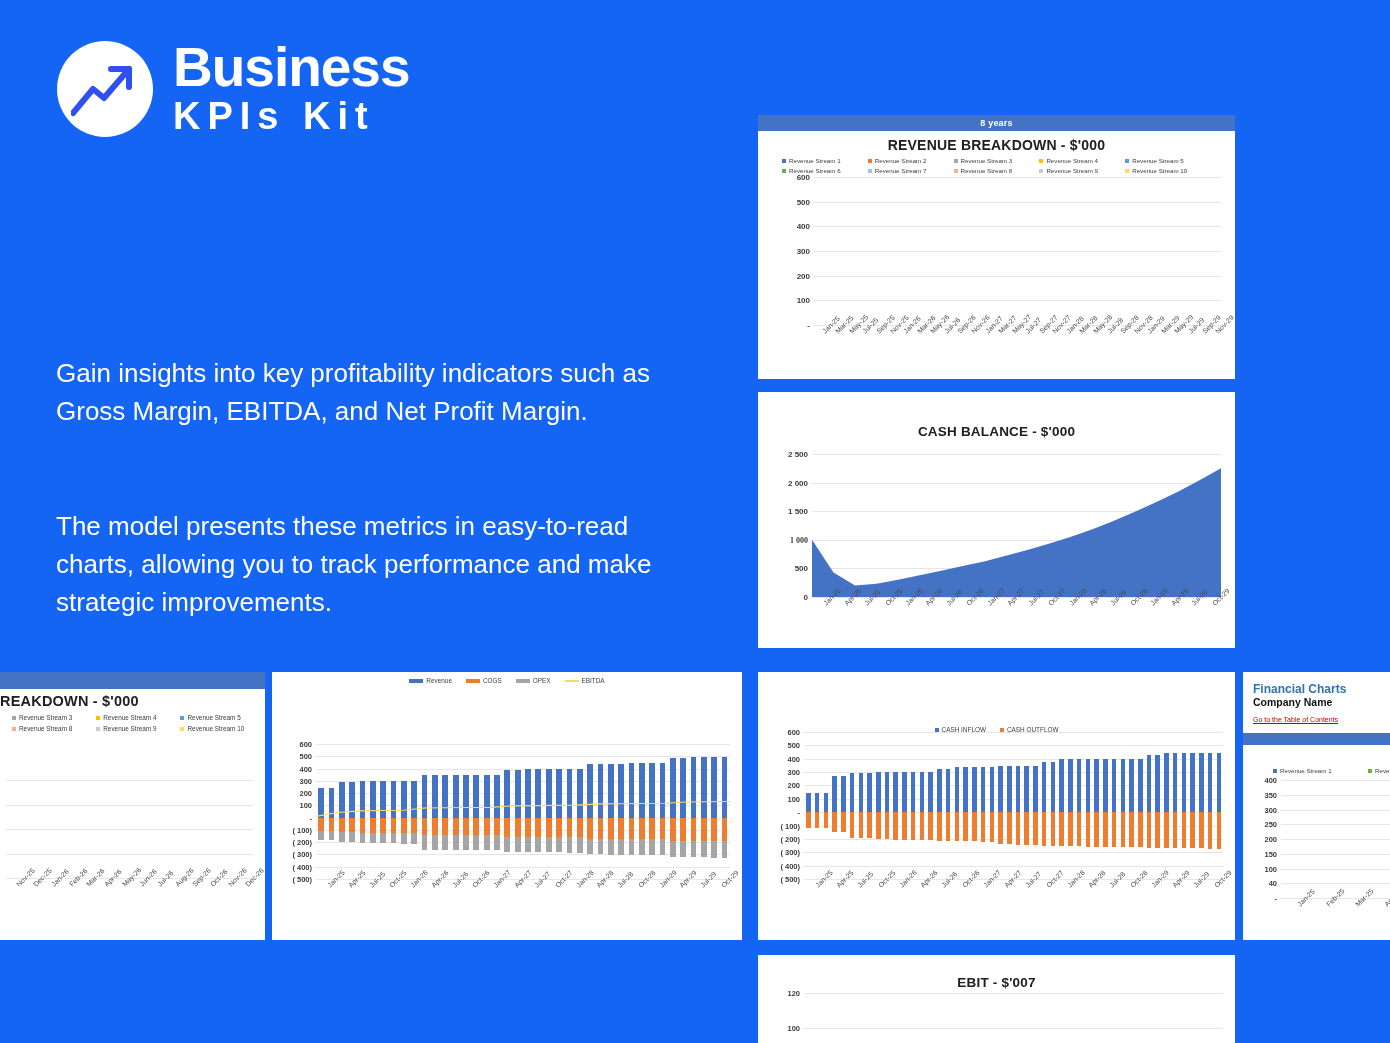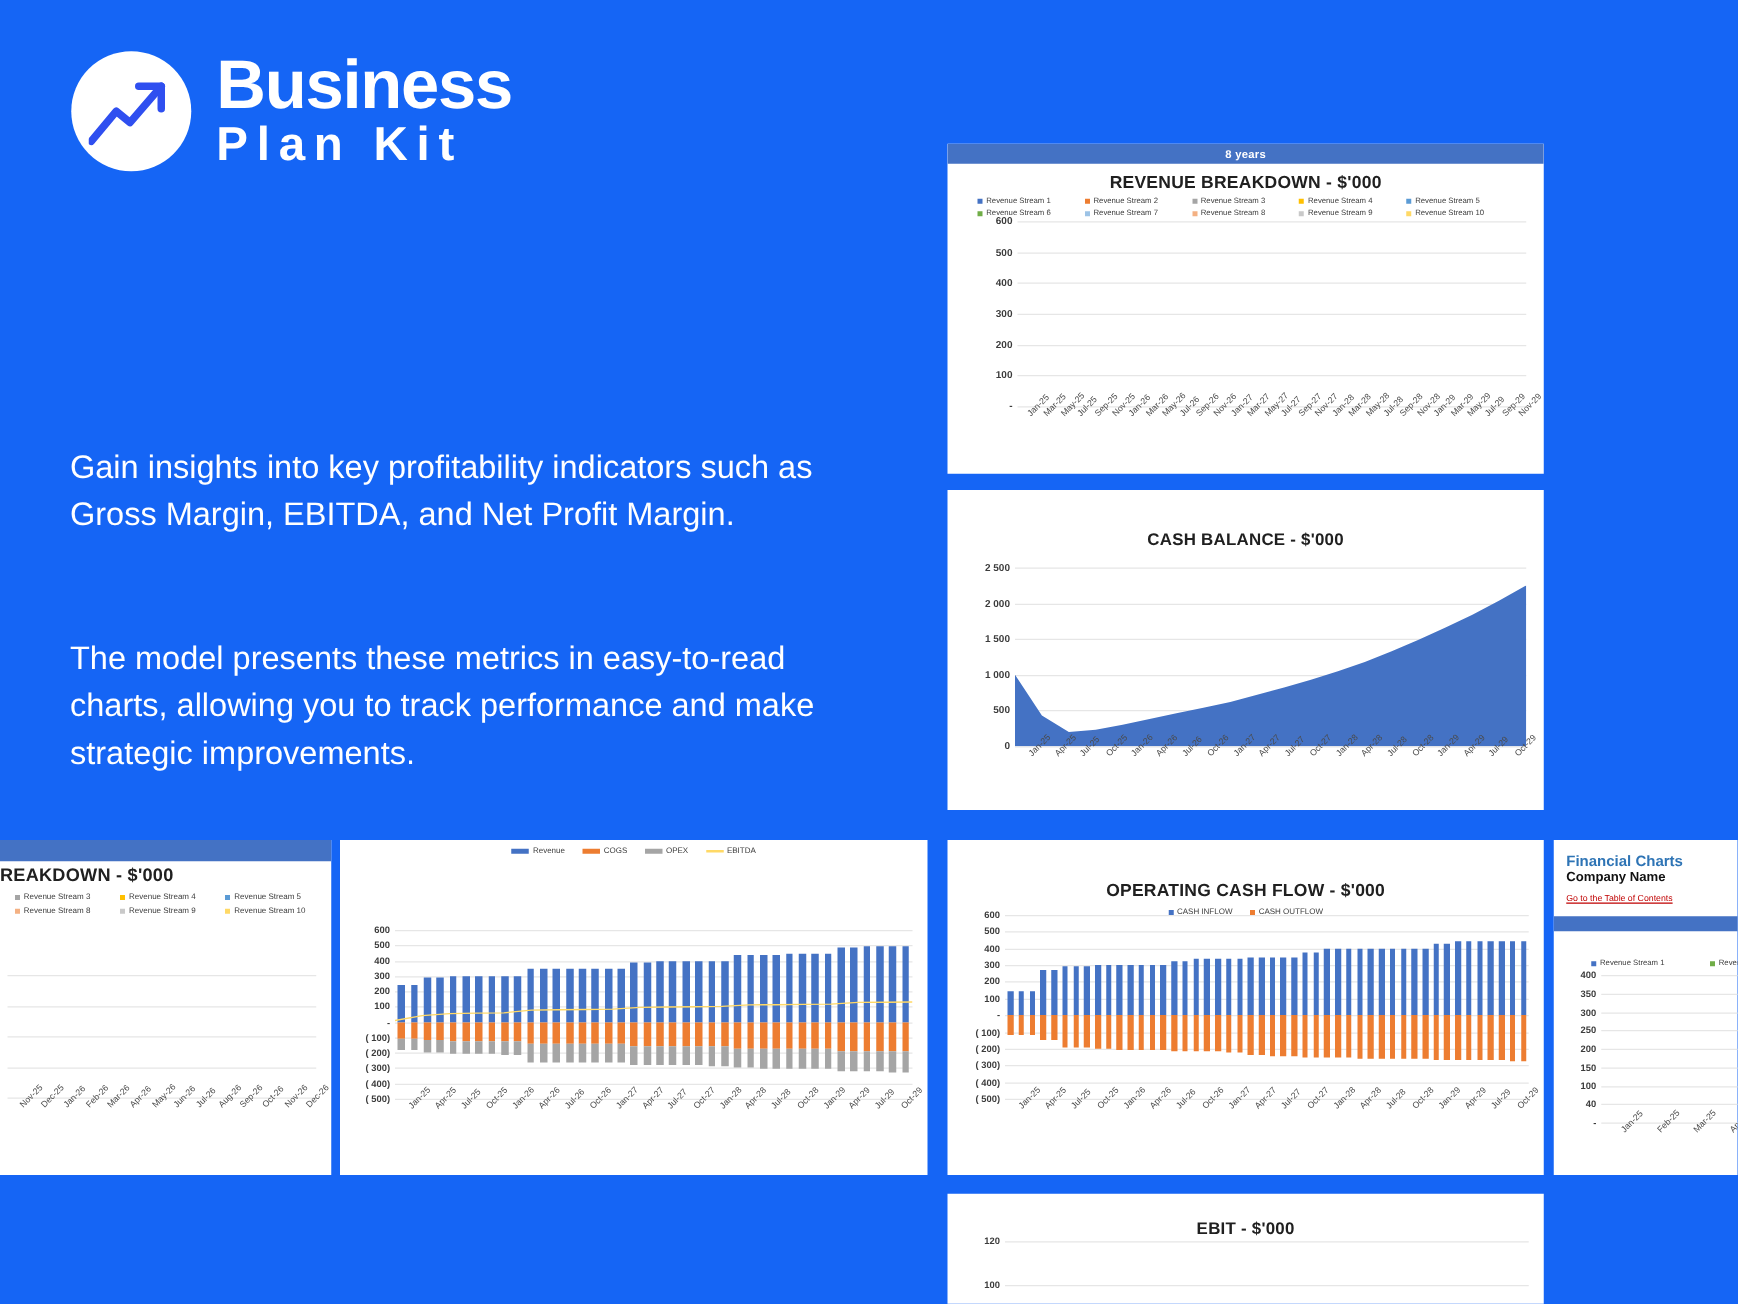--- a/index.html
+++ b/index.html
@@ -141,21 +141,21 @@
 
   <div class="logo-row">
     <div class="logo-circle">
       <svg width="68" height="54" viewBox="0 0 68 54">
         <polyline points="2,50 22,26 33,35 58,6" fill="none" stroke="#2f4ff0" stroke-width="6" stroke-linecap="round" stroke-linejoin="round"></polyline>
         <polyline points="40,6 58,6 58,24" fill="none" stroke="#2f4ff0" stroke-width="6" stroke-linecap="round" stroke-linejoin="round"></polyline>
       </svg>
     </div>
     <div class="logo-text">
       <div class="logo-l1">Business</div>
-      <div class="logo-l2">Plan Kit</div>
+      <div class="logo-l2">KPIs Kit</div>
     </div>
   </div>
 
   <div class="hero-p hero-p2">The model presents these metrics in easy-to-read charts, allowing you to track performance and make strategic improvements.</div>
   <div class="hero-p hero-p1">Gain insights into key profitability indicators such as Gross Margin, EBITDA, and Net Profit Margin.</div>
 </div>
 
 <div class="panel" id="p-rev">
   <div class="band">8 years</div>
   <div class="ctitle">REVENUE BREAKDOWN - $'000</div>
@@ -736,21 +736,21 @@
 <div class="panel" id="p-cash">
   <div class="ctitle">CASH BALANCE - $'000</div>
   <div class="plot" id="pl-cash">
       <div class="gl" style="top: 0%;"></div>
       <div class="ylab" style="top: 0%;">2 500</div>
       <div class="gl" style="top: 20%;"></div>
       <div class="ylab" style="top: 20%;">2 000</div>
       <div class="gl" style="top: 40%;"></div>
       <div class="ylab" style="top: 40%;">1 500</div>
       <div class="gl" style="top: 60%;"></div>
-      <div class="ylab" style="top: 60%;">1 000</div>
+      <div class="ylab" style="top: 60%; font-family: Liberation Serif, serif;">1 000</div>
       <div class="gl" style="top: 80%;"></div>
       <div class="ylab" style="top: 80%;">500</div>
       <div class="gl" style="top: 100%;"></div>
       <div class="ylab" style="top: 100%;">0</div>
       <svg viewBox="0 0 100 100" preserveAspectRatio="none">
         <polygon points="0,100 0.00,60.00 5.26,82.80 10.53,92.00 15.79,90.80 21.05,88.00 26.32,84.80 31.58,81.60 36.84,78.40 42.11,75.20 47.37,71.20 52.63,67.20 57.89,62.80 63.16,58.00 68.42,52.80 73.68,46.80 78.95,40.40 84.21,33.60 89.47,26.40 94.74,18.40 100.00,10.00 100,100" fill="#4472c4"></polygon>
       </svg>
       <div class="xaxis" style="top: 145px;">
         <div class="xt">
           <span>Jan-25</span>
@@ -1404,21 +1404,20 @@
           <span>Jul-29</span>
         </div>
         <div class="xt">
           <span>Oct-29</span>
         </div>
       </div>
     </div>
 </div>
 
 <div class="panel" id="p-ocf">
-  <div class="ctitle">OPERATING CASH FLOW - $'000</div>
   <div class="legend" id="lg-ocf">
       <div class="li">
         <span class="sw" style="background: rgb(68, 114, 196);"></span>
         <span>CASH INFLOW</span>
       </div>
       <div class="li">
         <span class="sw" style="background: rgb(237, 125, 49);"></span>
         <span>CASH OUTFLOW</span>
       </div>
     </div>
@@ -1841,21 +1840,21 @@
         <div class="xt">
           <span>Apr-25</span>
         </div>
         <div class="xt"></div>
         <div class="xt"></div>
       </div>
     </div>
 </div>
 
 <div class="panel" id="p-ebit">
-  <div class="ctitle">EBIT - $'000</div>
+  <div class="ctitle">EBIT - $'007</div>
   <div class="plot" id="pl-ebit">
       <div class="gl" style="top: 0%;"></div>
       <div class="ylab" style="top: 0%;">120</div>
       <div class="gl" style="top: 50%;"></div>
       <div class="ylab" style="top: 50%;">100</div>
       <div class="bars">
         <div class="bar">
           <div style="width: 46%; margin: 0px auto; background: rgb(237, 125, 49); height: 43.3333%;"></div>
         </div>
         <div class="bar">

